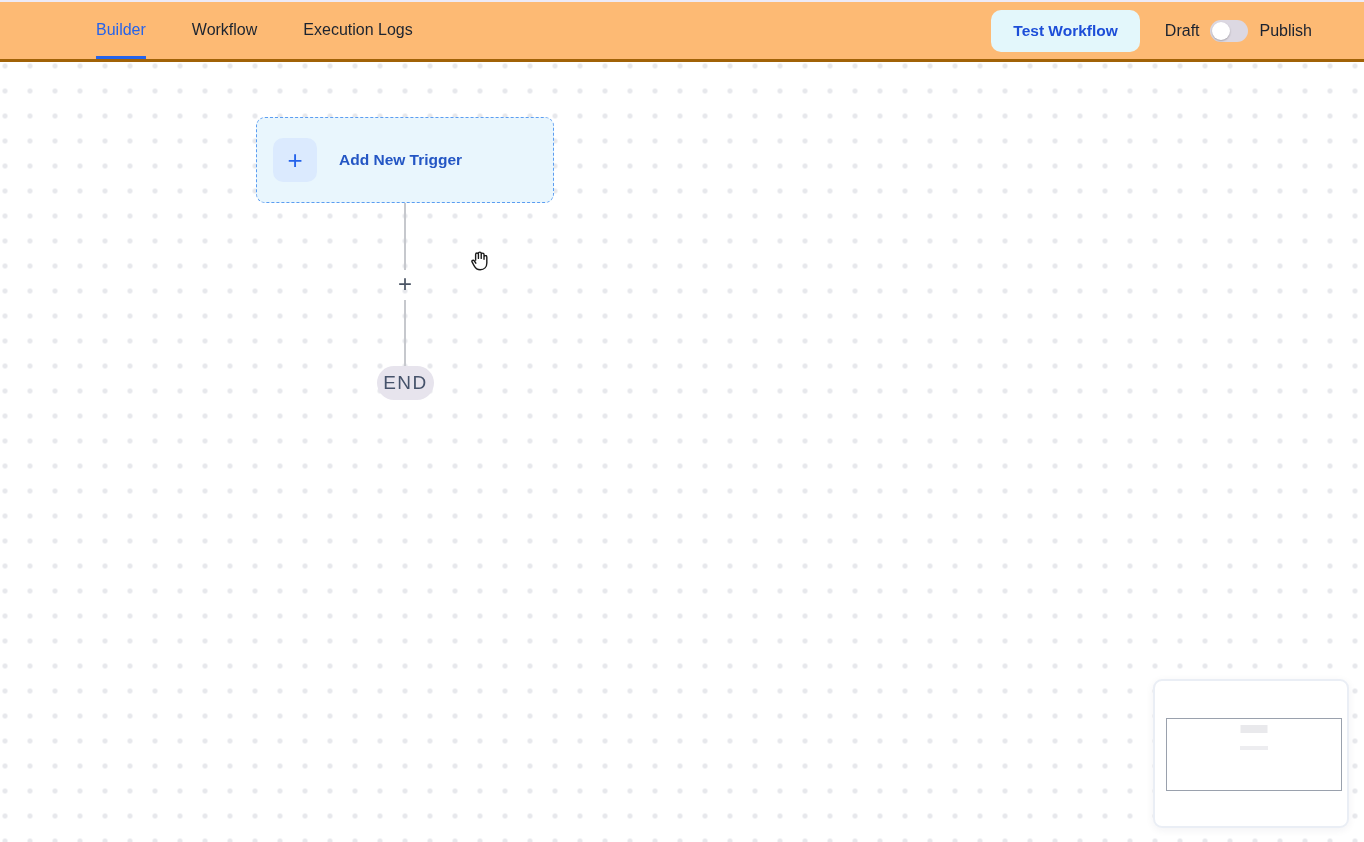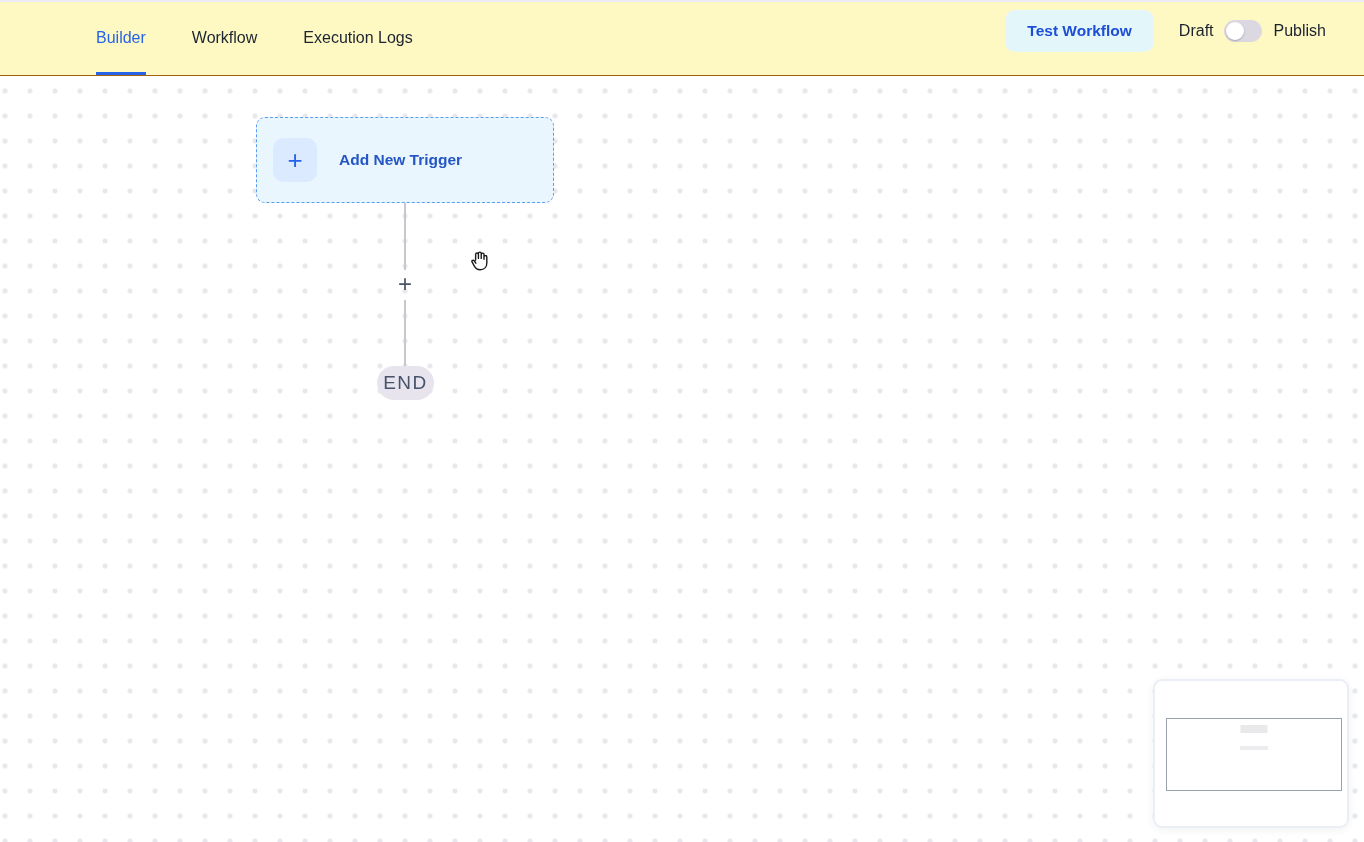--- a/index.html
+++ b/index.html
@@ -10,38 +10,38 @@
     color: #1c2430;
     position: relative;
   }
 
   
   .top-accent {
     position: absolute; top: 0; left: 0; right: 0; height: 2px;
     background: #edebf7; z-index: 5;
   }
   header {
-    position: absolute; top: 0; left: 0; right: 0; height: 76px;
-    background: #fef9c3;
-    border-bottom: 1px solid #a16207;
+    position: absolute; top: 0; left: 0; right: 0; height: 62px;
+    background: #fdba74;
+    border-bottom: 3px solid #a16207;
     z-index: 4;
     display: flex; align-items: stretch;
   }
   .tabs {
     display: flex; gap: 46px; margin-left: 96px; height: 100%;
   }
   .tab {
     display: flex; align-items: center; height: 100%;
     font-size: 16px; font-weight: 500; color: #1c2430;
     cursor: pointer; border-bottom: 3px solid transparent; padding-top: 3px;
   }
   .tab.active { color: #2563eb; border-bottom-color: #2563eb; }
 
   .header-right {
-    position: absolute; right: 38px; top: 0; height: 62px;
+    position: absolute; right: 52px; top: 0; height: 62px;
     display: flex; align-items: center;
   }
   .test-btn {
     border: none; cursor: pointer;
     background: #e3f7fb; color: #1d4ed8;
     font-family: "Liberation Sans", sans-serif;
     font-size: 15.5px; font-weight: 600;
     height: 42px; padding: 0 22px; border-radius: 10px;
     margin-right: 25px;
   }

